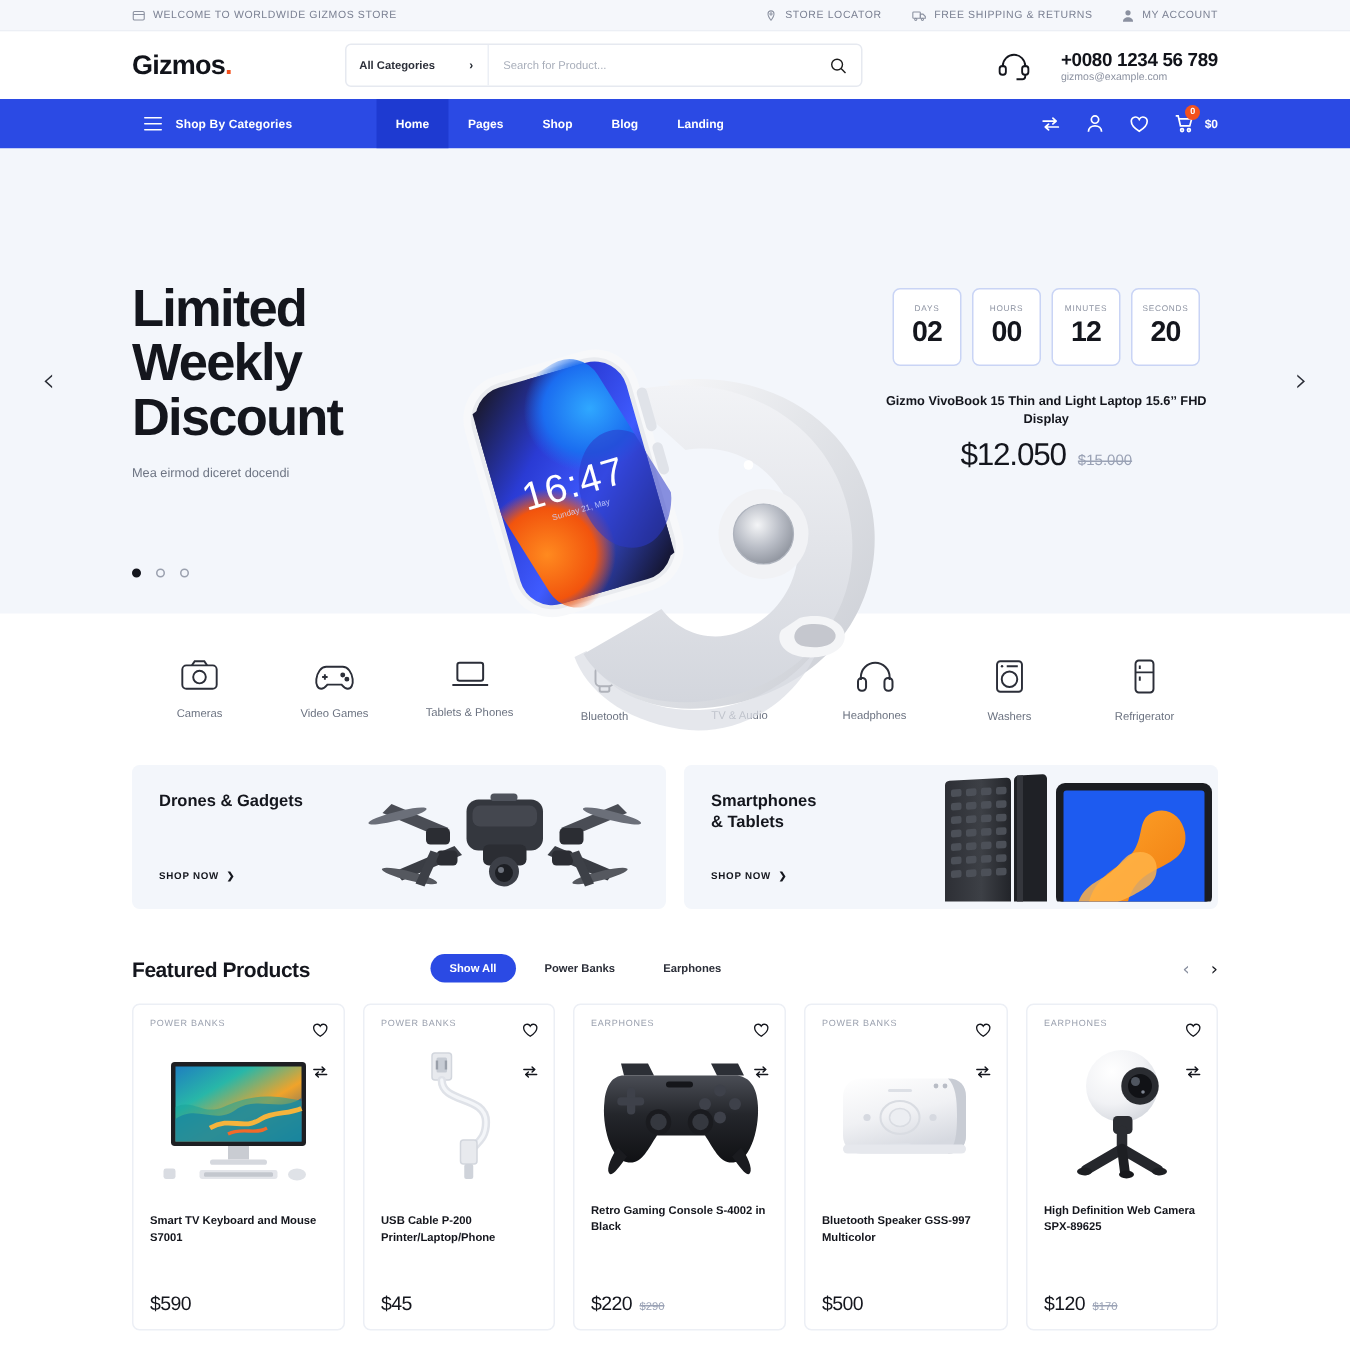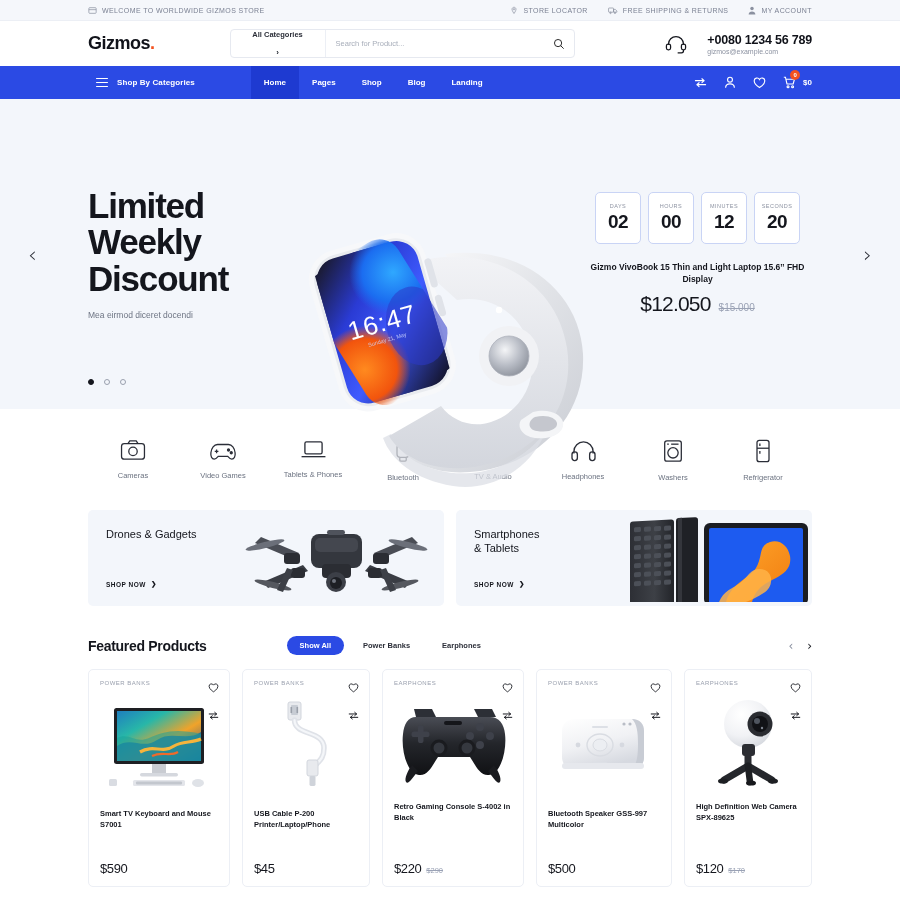--- a/index.html
+++ b/index.html
@@ -38,21 +38,21 @@
   .logo .dot { color: #f4511e; }
   .searchbox {
     margin-left: 75px; width: 345px; height: 29px;
     border: 1px solid #e6e9f0; border-radius: 4px;
     display: flex; align-items: center; background: #fff;
   }
   .cat-select {
     width: 95px; height: 100%; display: flex; align-items: center;
     justify-content: space-between; padding: 0 9px;
     font-size: 7.5px; color: #2b2e38; font-weight: 600;
-    border-right: 1px solid #eceff5; cursor: pointer; flex-direction: column;
+    border-right: 1px solid #eceff5; cursor: pointer;
   }
   .cat-select .chev { font-size: 8px; color: #20252e; font-weight: 700; }
   .search-input {
     flex: 1; border: none; outline: none; height: 100%;
     padding: 0 10px; font-size: 7.5px; color: #9aa0ae;
     font-family: "Liberation Sans", sans-serif; background: transparent;
   }
   .search-input::placeholder { color: #a8aeba; }
   .search-btn { width: 30px; height: 100%; display: flex; align-items: center; justify-content: center; cursor: pointer; background: none; border: none; }
   .contact {
@@ -141,21 +141,21 @@
   }
   .cat-label { font-size: 7.5px; color: #6b7governments; }
   .cat-label { font-size: 7.5px; color: #6b7280; }
 
   
   .promos { display: flex; gap: 12px; margin: 28px 88px 0 88px; }
   .promo {
     flex: 1; height: 96px; background: #f3f6fb; border-radius: 5px;
     position: relative; overflow: hidden; padding: 18px 0 0 18px; cursor: pointer;
   }
-  .promo-title { font-size: 11px; font-weight: 400; color: #14161d; line-height: 1.25; position: relative; z-index: 2; }
+  .promo-title { font-size: 11px; font-weight: 700; color: #14161d; line-height: 1.25; position: relative; z-index: 2; }
   .promo-cta {
     position: absolute; left: 18px; bottom: 18px; z-index: 2;
     font-size: 6.5px; font-weight: 700; letter-spacing: .5px;
     color: #14161d; display: flex; align-items: center; gap: 5px;
   }
   .promo-img { position: absolute; right: 0; bottom: 0; }
 
   
   .feat-head {
     margin: 30px 88px 0 88px; display: flex; align-items: center;

